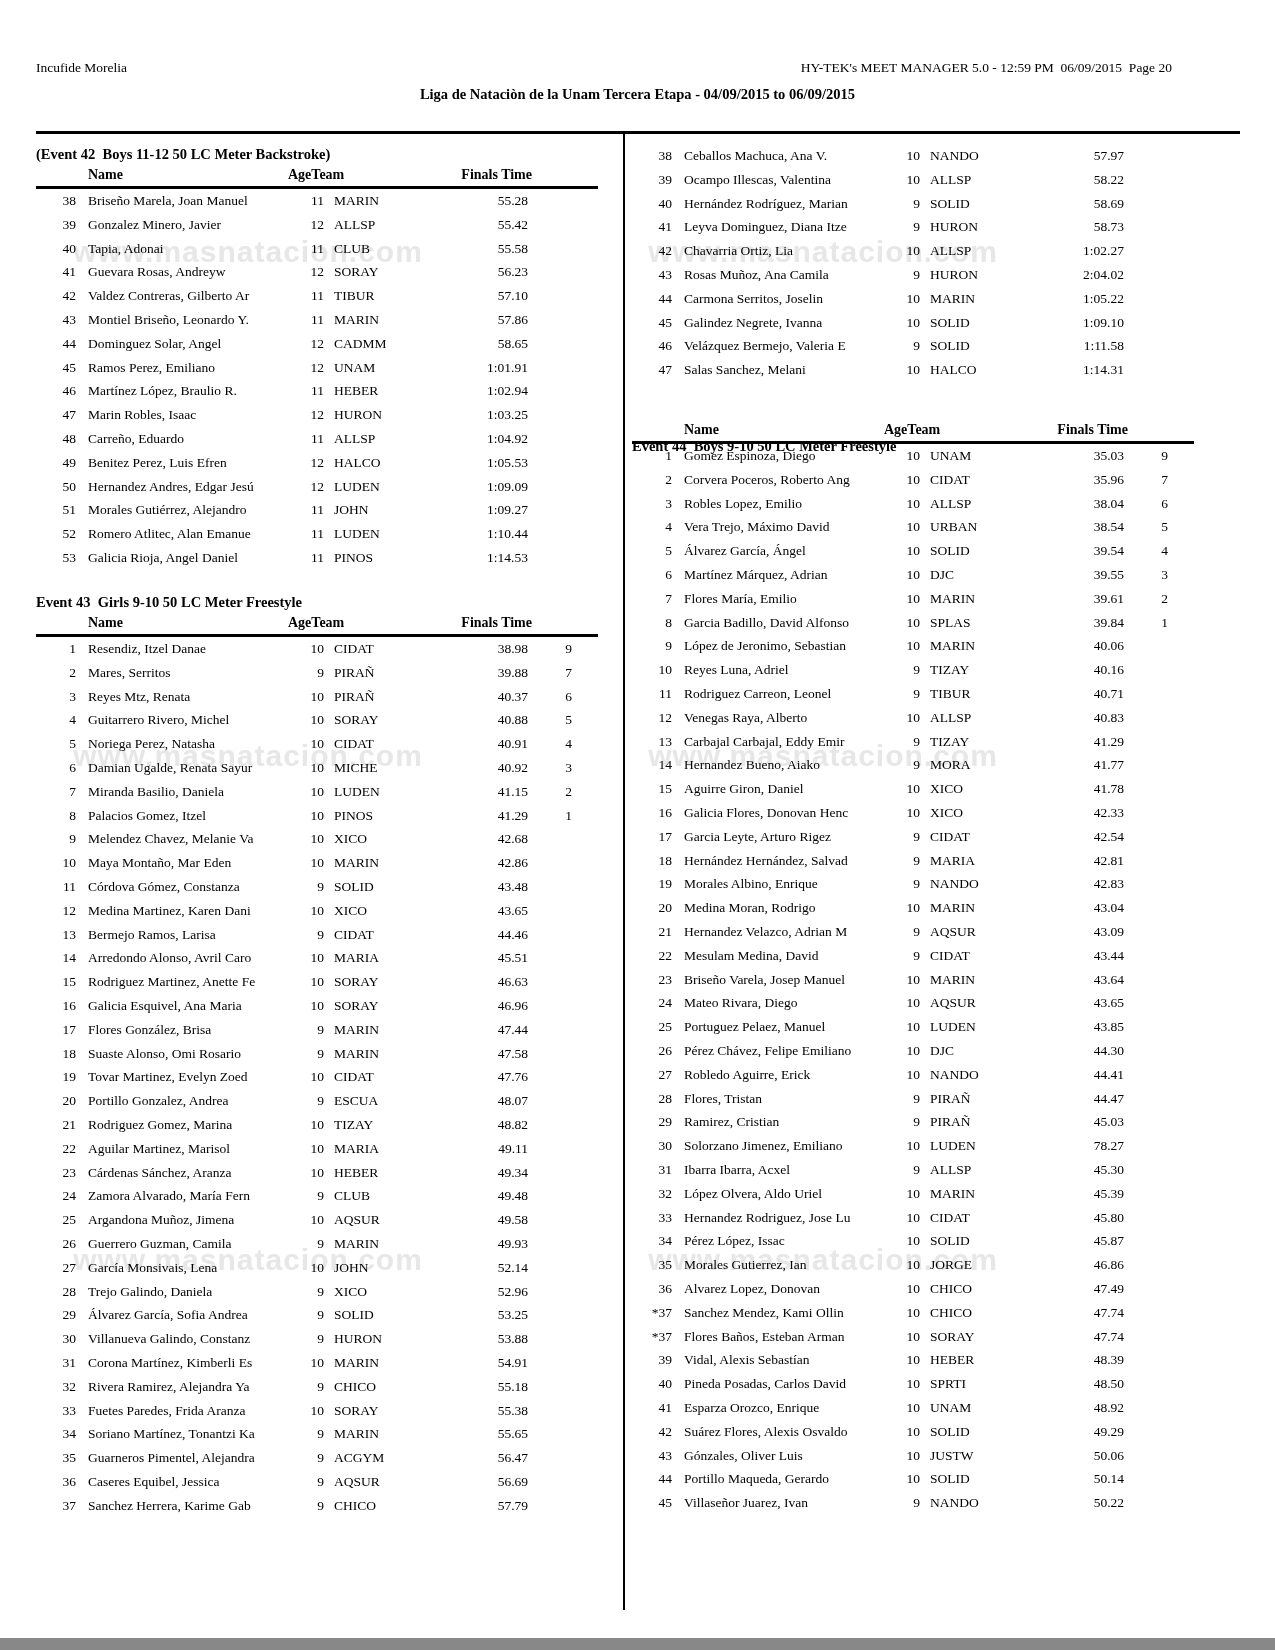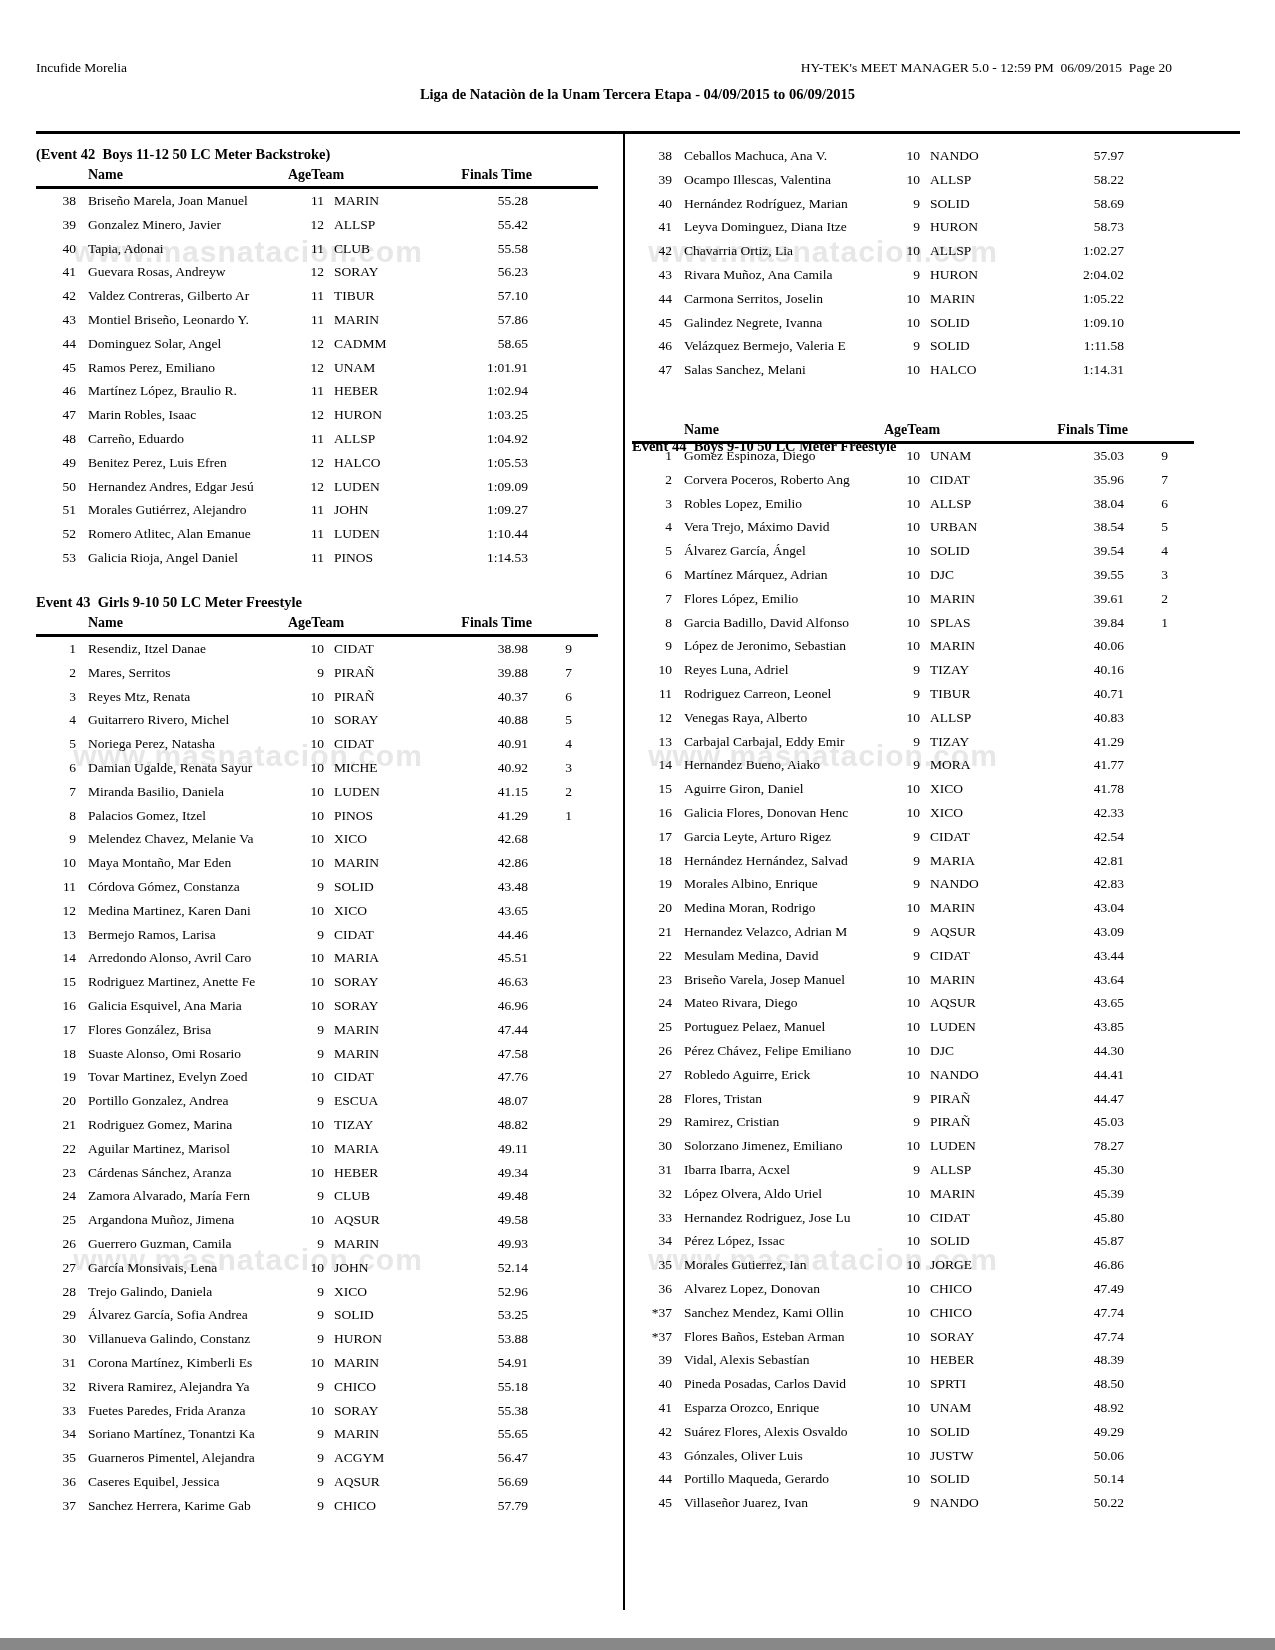--- a/index.html
+++ b/index.html
@@ -519,21 +519,21 @@
     <div class="row" style="left: 632px; top: 242.2px;">
       <span class="rank">42</span>
       <span class="name">Chavarria Ortiz, Lia</span>
       <span class="age">10</span>
       <span class="team">ALLSP</span>
       <span class="time">1:02.27</span>
       <span class="pts"></span>
     </div>
     <div class="row" style="left: 632px; top: 266px;">
       <span class="rank">43</span>
-      <span class="name">Rivara Muñoz, Ana Camila</span>
+      <span class="name">Rosas Muñoz, Ana Camila</span>
       <span class="age">9</span>
       <span class="team">HURON</span>
       <span class="time">2:04.02</span>
       <span class="pts"></span>
     </div>
     <div class="row" style="left: 632px; top: 289.8px;">
       <span class="rank">44</span>
       <span class="name">Carmona Serritos, Joselin</span>
       <span class="age">10</span>
       <span class="team">MARIN</span>
@@ -614,21 +614,21 @@
     <div class="row" style="left: 632px; top: 566px;">
       <span class="rank">6</span>
       <span class="name">Martínez Márquez, Adrian</span>
       <span class="age">10</span>
       <span class="team">DJC</span>
       <span class="time">39.55</span>
       <span class="pts">3</span>
     </div>
     <div class="row" style="left: 632px; top: 589.8px;">
       <span class="rank">7</span>
-      <span class="name">Flores López, Emilio</span>
+      <span class="name">Flores María, Emilio</span>
       <span class="age">10</span>
       <span class="team">MARIN</span>
       <span class="time">39.61</span>
       <span class="pts">2</span>
     </div>
     <div class="row" style="left: 632px; top: 613.6px;">
       <span class="rank">8</span>
       <span class="name">Garcia Badillo, David Alfonso</span>
       <span class="age">10</span>
       <span class="team">SPLAS</span>

